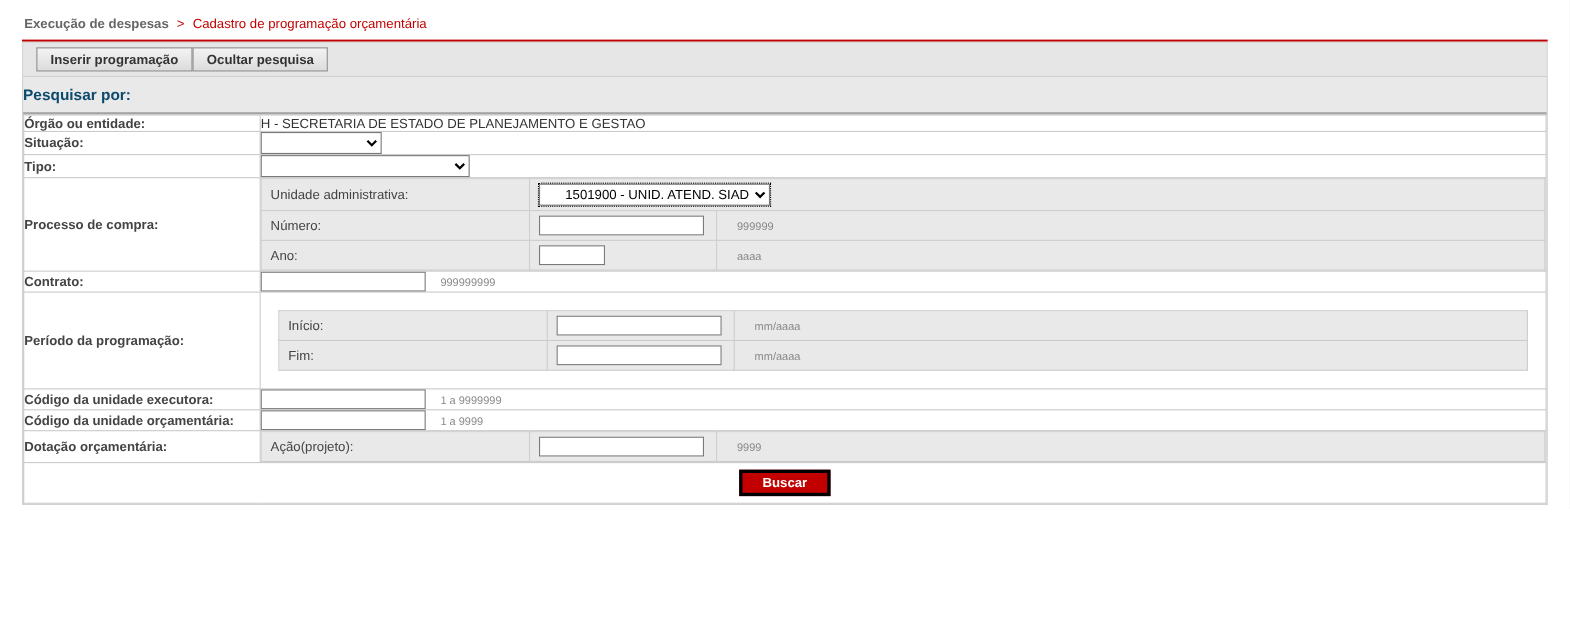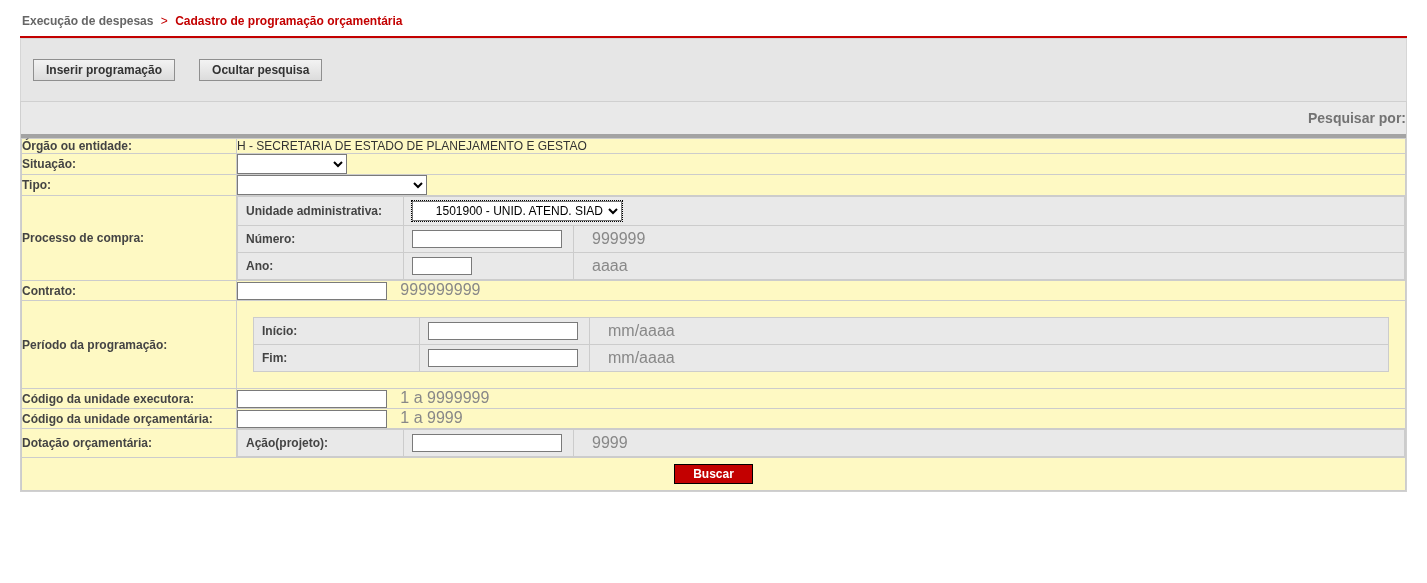--- a/index.html
+++ b/index.html
@@ -13,116 +13,115 @@
   .page {
     width: 1427px;
     padding: 10px 20px 20px 20px;
   }
   .breadcrumb {
     padding: 4px 0 8px 2px;
     font-size: 12px;
   }
   .breadcrumb .root { color: #666; font-weight: bold; }
   .breadcrumb .sep  { color: #c30000; padding: 0 4px; }
-  .breadcrumb .current { color: #c30000; font-weight: bold; }
+  .breadcrumb .current { color: #c30000; font-weight: normal; }
   .redline {
     border: none;
     border-top: 2px solid #c30000;
     margin: 0 0 0 0;
   }
   .toolbar {
     background: #e6e6e6;
-    padding: 20px 12px;
+    padding: 4px 12px;
     display: flex;
-    gap: 24px;
     border: 1px solid #d6d6d6;
     border-bottom: none;
   }
   .btn {
     background: linear-gradient(#f3f3f3,#dcdcdc);
     border: 1px solid #8f8f8f;
     padding: 3px 12px;
     font-size: 12px;
     font-weight: bold;
     color: #333;
     cursor: pointer;
   }
   .panel {
     border: 1px solid #d0d0d0;
     background: #e9e9e9;
   }
   .panel-title {
-    text-align: right;
-    font-weight: bold;
-    color: #737373;
+    text-align: left;
+    font-weight: bold;
+    color: #0c4a6e;
     padding: 8px 0;
     font-size: 14px;
-    border-bottom: 4px solid #a3a3a3;
+    border-bottom: 2px solid #a3a3a3;
   }
   table.form {
     width: 100%;
     border-collapse: collapse;
     table-layout: fixed;
   }
   table.form > tbody > tr > td {
     border: 1px solid #ccc;
     vertical-align: middle;
     padding: 0;
-    background: #fef9c3;
+    background: #ffffff;
   }
   td.label-cell {
     width: 215px;
     font-weight: bold;
     color: #444;
     padding: 6px 10px;
     background: #e9e9e9;
   }
   td.value-cell { padding: 4px 10px; }
   table.inner {
     width: 100%;
     border-collapse: collapse;
   }
   table.inner > tbody > tr > td {
     border: 1px solid #ccc;
     padding: 4px 8px;
     background: #e9e9e9;
   }
   td.inner-label {
-    width: 166px;
-    font-weight: bold;
+    width: 244px;
+    font-weight: normal;
     color: #444;
   }
   td.inner-input { width: 170px; }
   .txt, select {
     font-family: Arial, Helvetica, sans-serif;
     font-size: 12px;
     border: 1px solid #7a7a7a;
     background: #fff;
     padding: 1px 2px;
   }
   .txt { height: 18px; }
   .w-sm { width: 60px; }
   .w-md { width: 150px; }
-  .hint { color: #888; font-size: 16px; padding-left: 10px; }
+  .hint { color: #888; font-size: 10px; padding-left: 10px; }
   .link-red {
     color: #c30000;
     font-weight: bold;
     text-decoration: underline;
     cursor: pointer;
     padding-left: 14px;
   }
   .footer-row td {
     text-align: center;
     padding: 6px 0 !important;
     background: #e9e9e9;
   }
   .btn-primary {
     background: #c30000;
     color: #fff;
-    border: 1px solid #000000;
+    border: 3px solid #000000;
     font-weight: bold;
     padding: 2px 18px;
     cursor: pointer;
     font-size: 12px;
   }
   .select-highlight {
     outline: 1px dotted #000;
     text-align: right;
   }
 </style>

